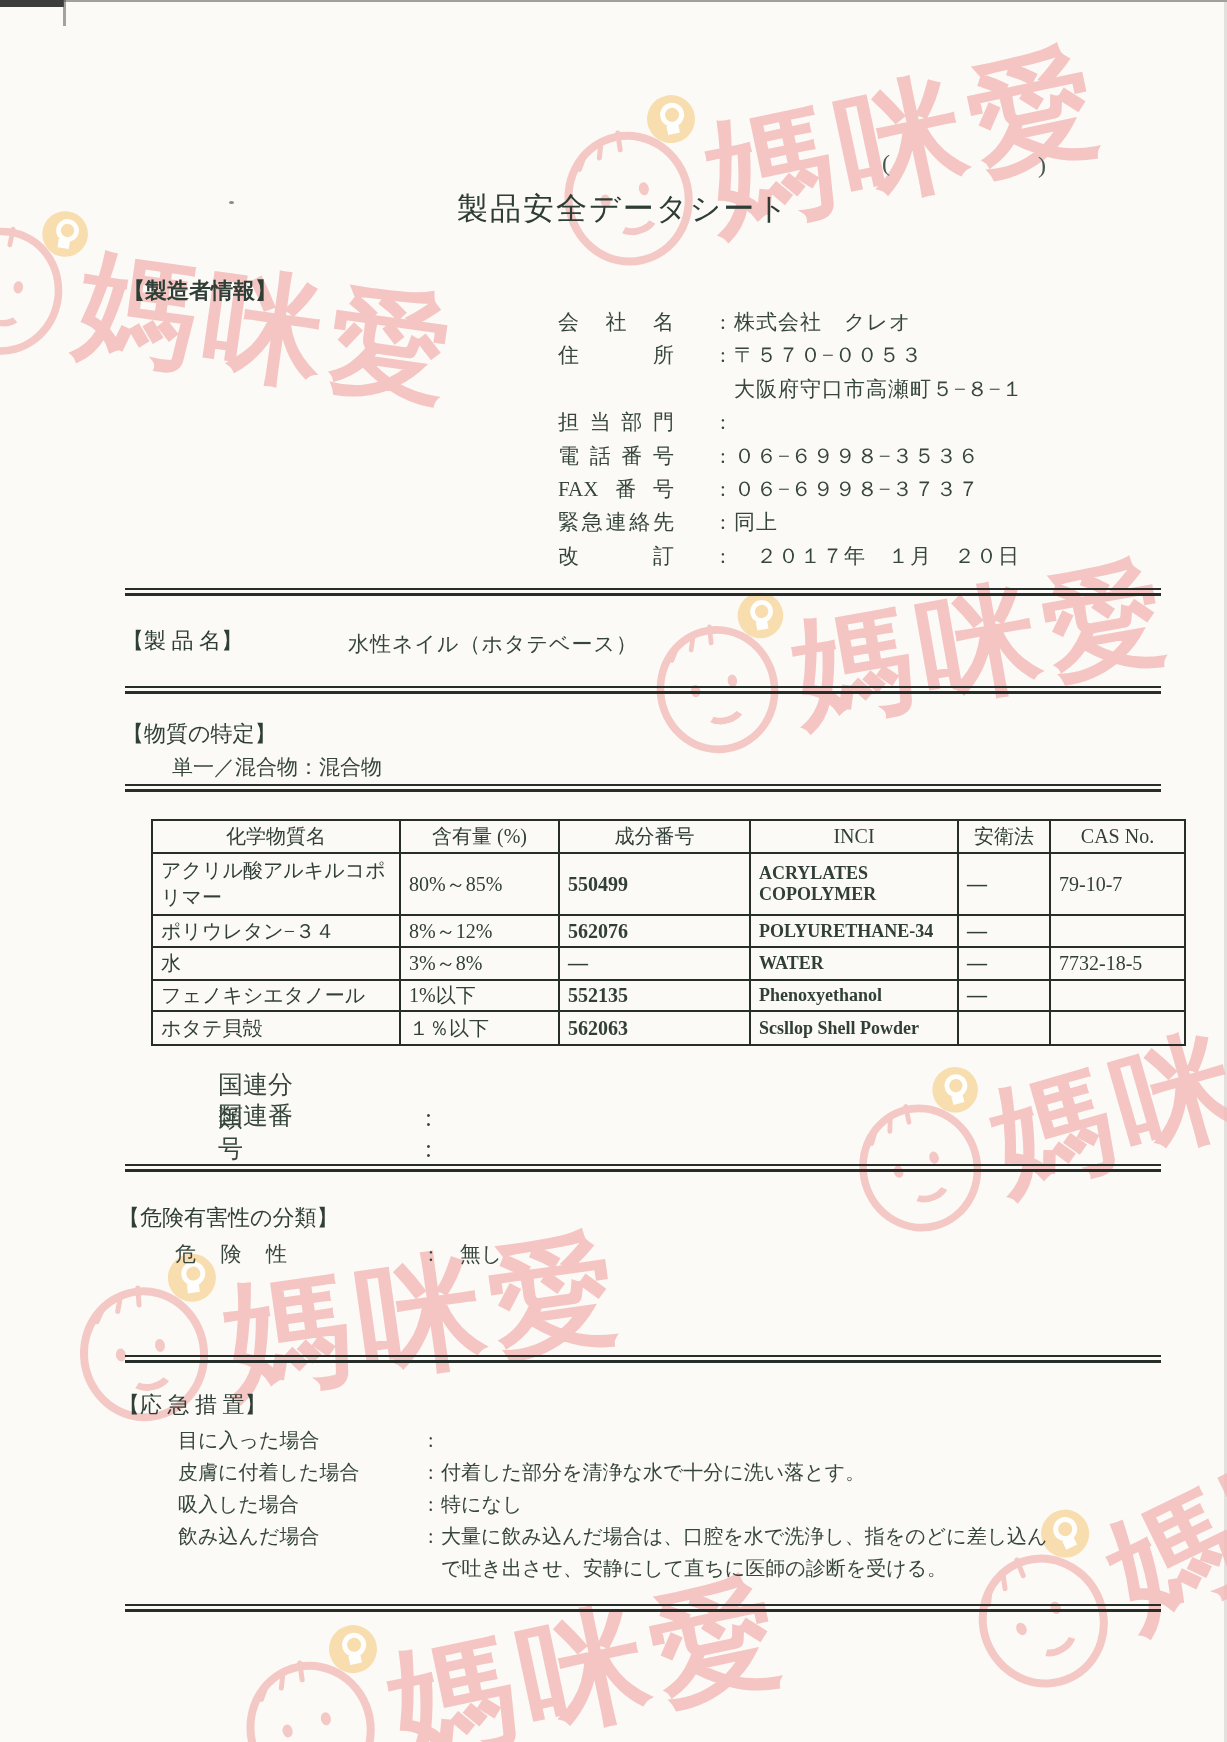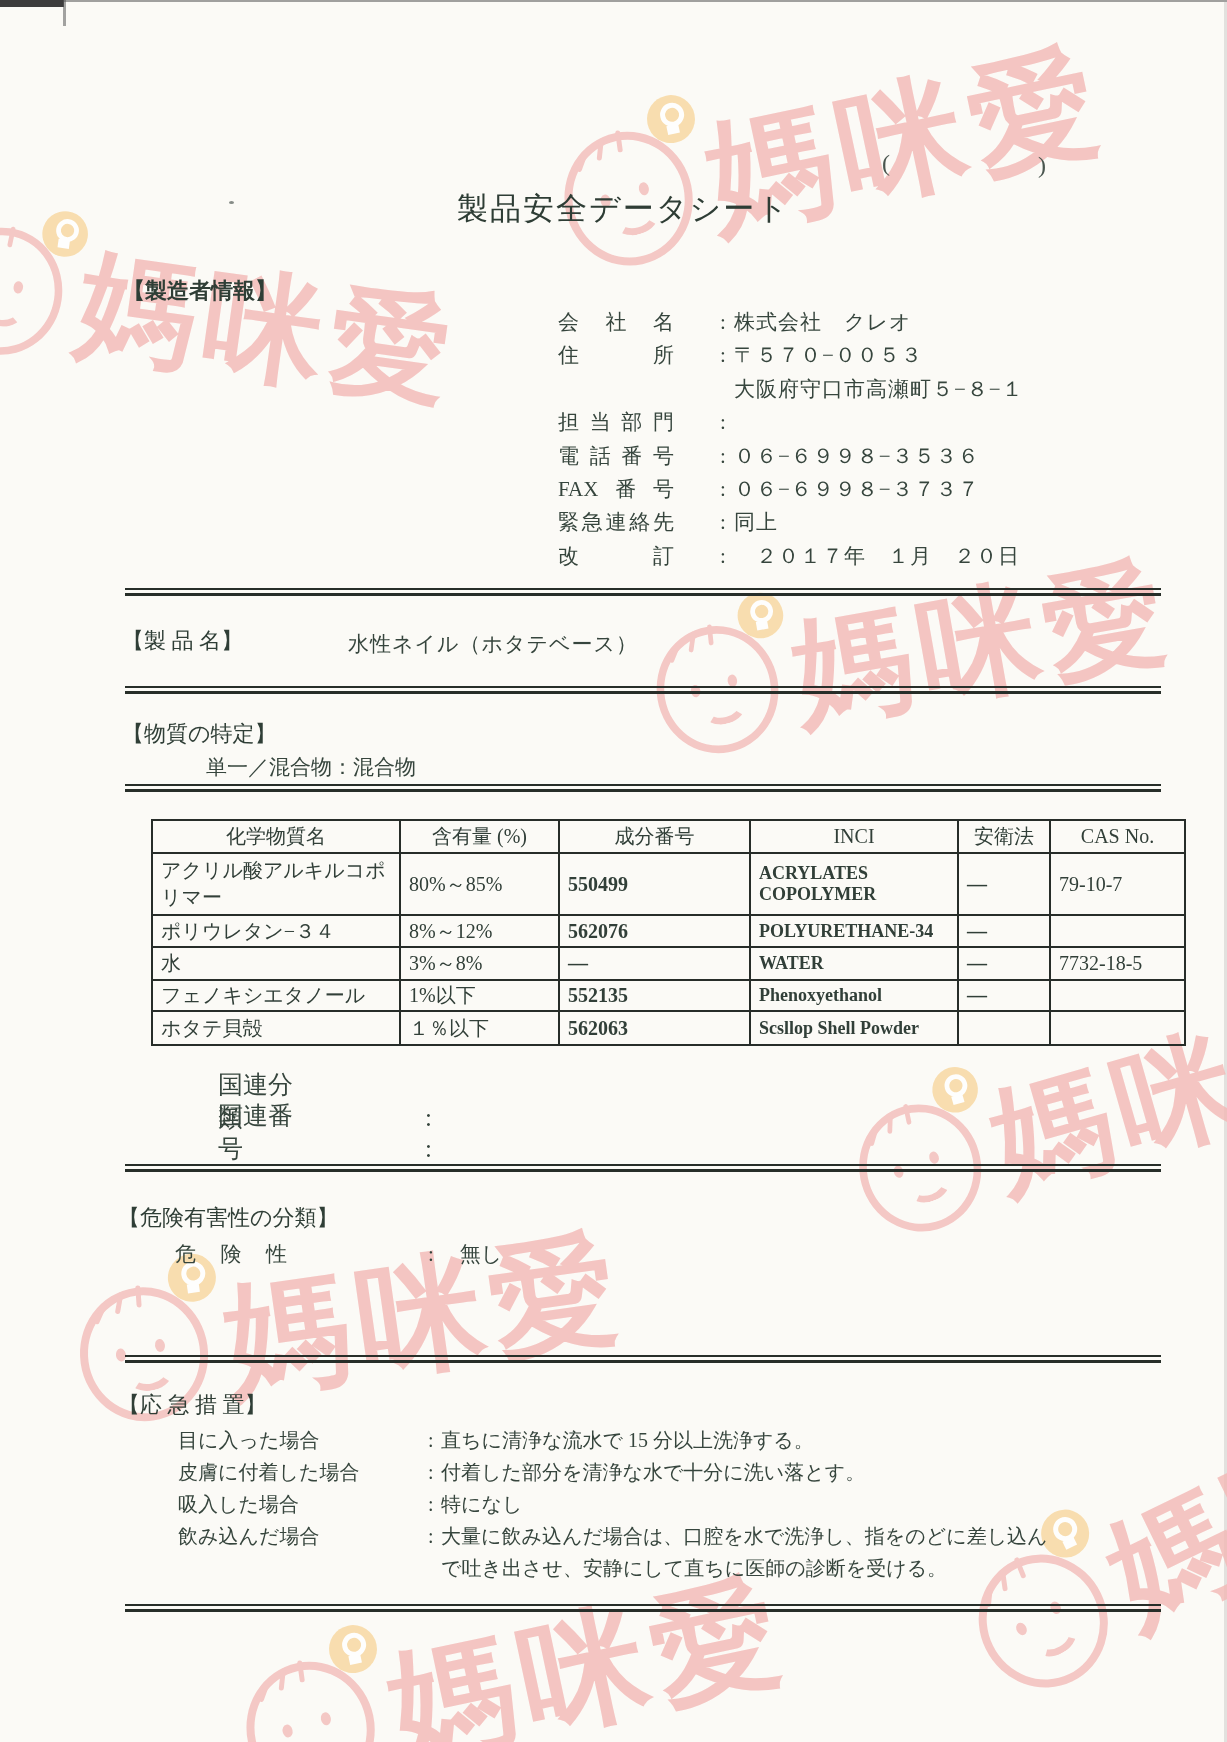--- a/index.html
+++ b/index.html
@@ -214,21 +214,21 @@
     </div>
 
   <div class="abs divider" style="top:588px;"></div>
 
   <div class="abs sec-head" style="left:122px;top:626px;">【製 品 名】</div>
   <div class="abs product-name" style="left:348px;top:630px;">水性ネイル（ホタテベース）</div>
 
   <div class="abs divider" style="top:686px;"></div>
 
   <div class="abs sec-head" style="left:122px;top:719px;">【物質の特定】</div>
-  <div class="abs mixture" style="left:172px;top:753px;margin-left:34px;">単一／混合物：混合物</div>
+  <div class="abs mixture" style="left:172px;top:753px;">単一／混合物：混合物</div>
 
   <div class="abs divider" style="top:784px;"></div>
 
   <table class="chem abs" id="chem-table" style="left:151px;top:819px;width:1033px;">
     <colgroup>
       <col style="width:248px">
         <col style="width:159px">
         <col style="width:191px">
       <col style="width:208px">
         <col style="width:92px">
@@ -300,21 +300,20 @@
       <div class="hz-row"><span class="hz-label">危険性</span><span class="hz-colon">:</span><span class="hz-value">無し</span></div>
     </div>
 
   <div class="abs divider" style="top:1355px;"></div>
 
   <div class="abs sec-head" style="left:118px;top:1390px;">【応 急 措 置】</div>
   <div class="abs fa-block" id="fa-rows">
       <div class="fa-row">
         <div class="fa-label">目に入った場合</div>
         <div class="fa-colon">:</div>
-        <div class="fa-value">直ちに清浄な流水で 15 分以上洗浄する。</div>
       </div>
       <div class="fa-row">
         <div class="fa-label">皮膚に付着した場合</div>
         <div class="fa-colon">:</div>
         <div class="fa-value">付着した部分を清浄な水で十分に洗い落とす。</div>
       </div>
       <div class="fa-row">
         <div class="fa-label">吸入した場合</div>
         <div class="fa-colon">:</div>
         <div class="fa-value">特になし</div>

